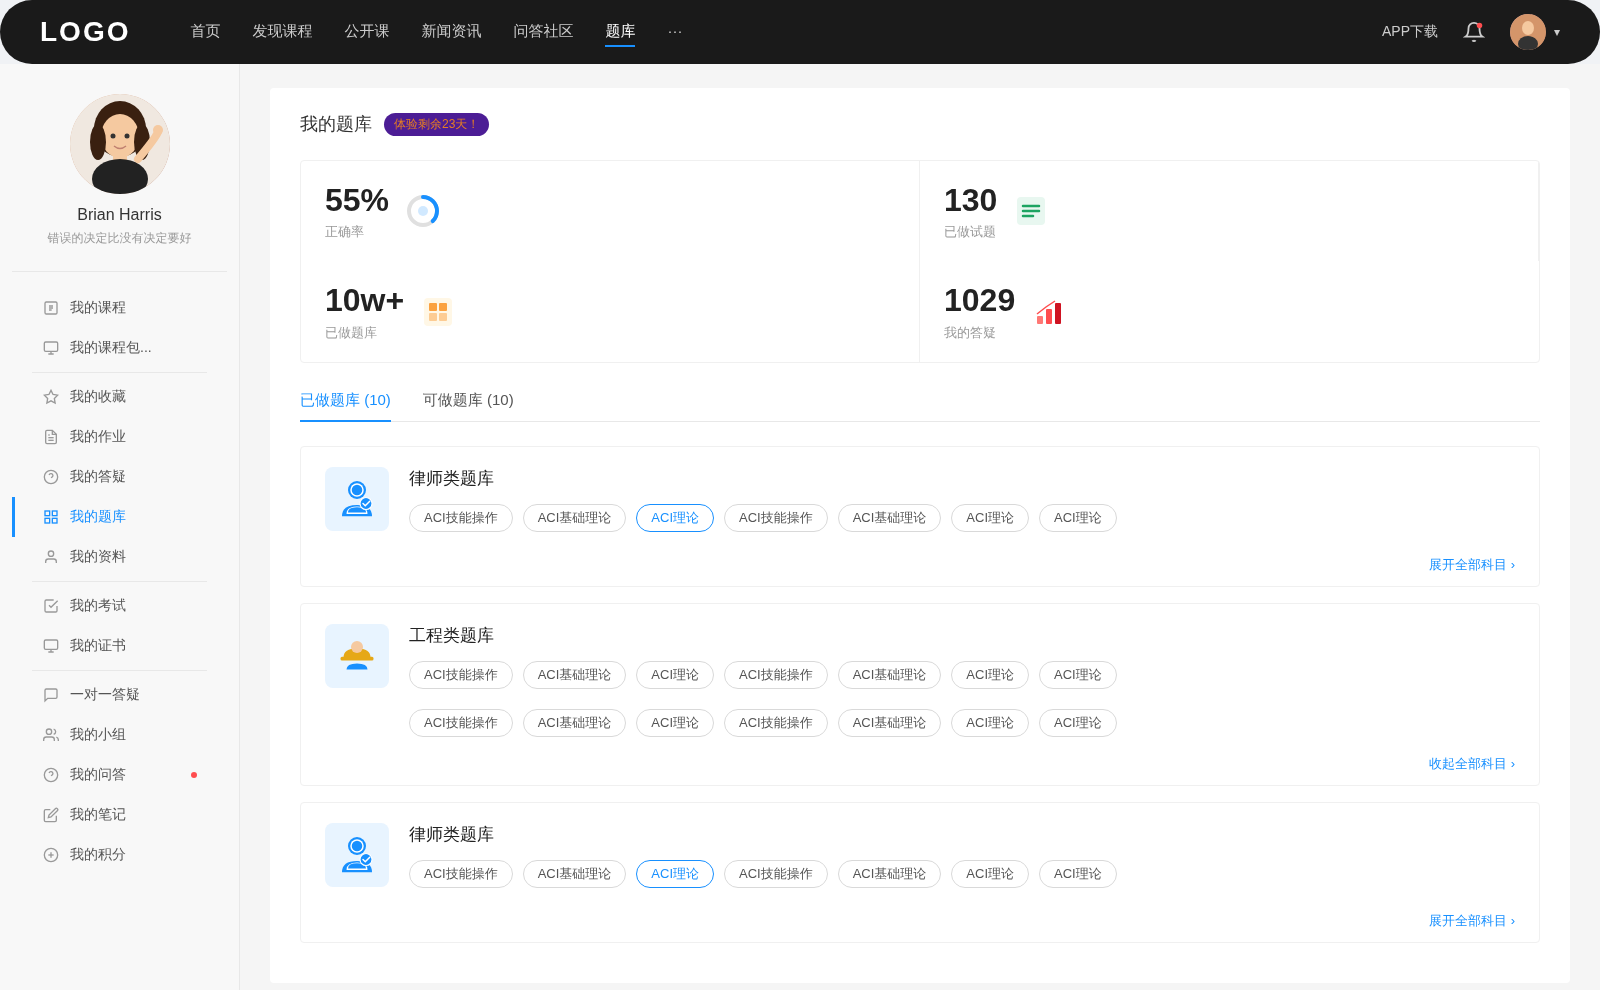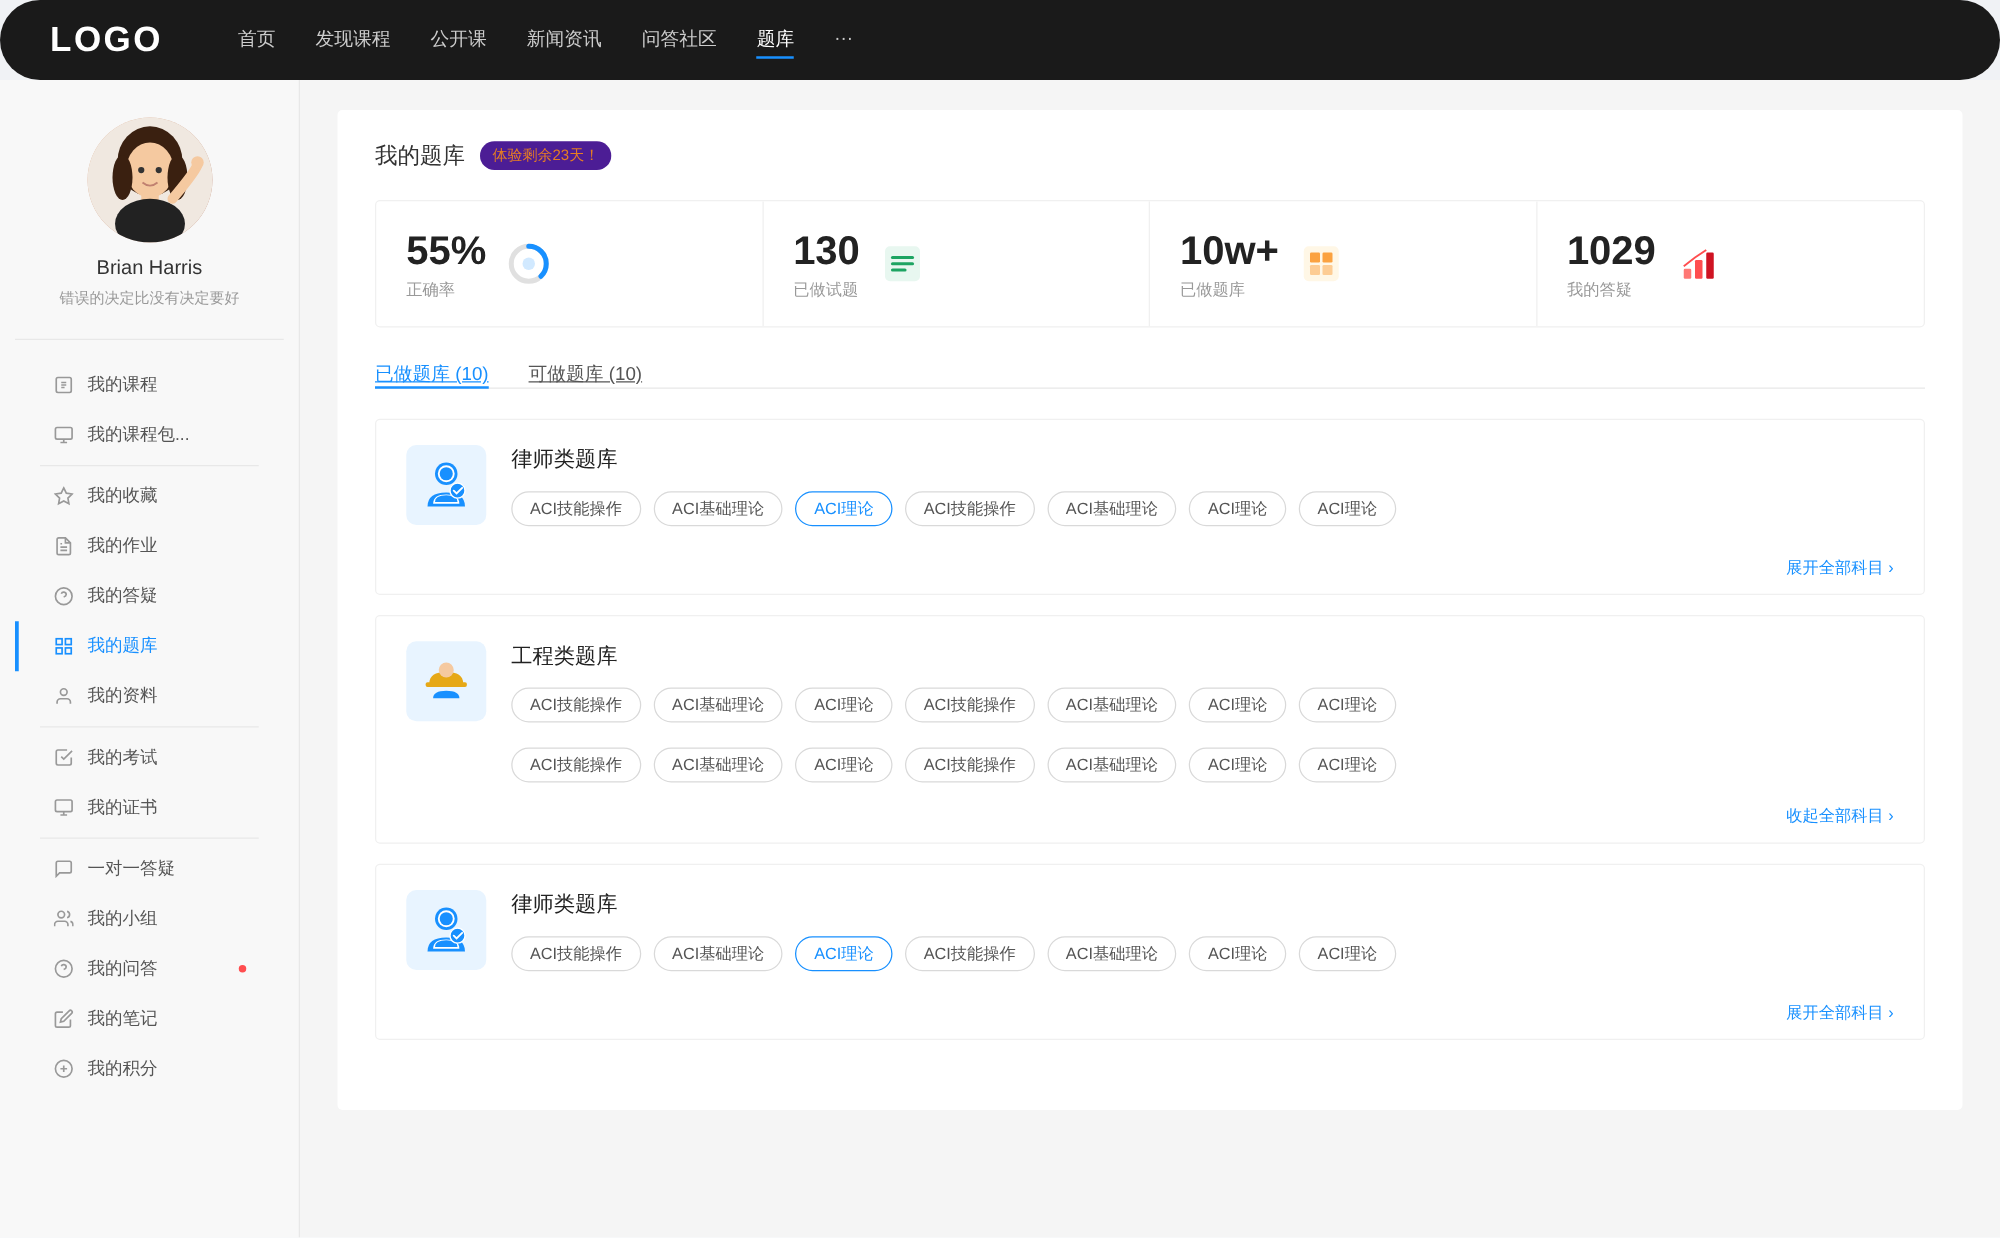--- a/index.html
+++ b/index.html
@@ -175,21 +175,21 @@
       background: #4c1d95;
       color: #e67e22;
       font-size: 12px;
       padding: 3px 10px;
       border-radius: 12px;
     }
 
     
     .stats-row {
       display: grid;
-      grid-template-columns: repeat(4, 1fr);
+      grid-template-columns: repeat(2, 1fr);
       gap: 0;
       border: 1px solid #f0f0f0;
       border-radius: 4px;
       margin-bottom: 28px;
       overflow: hidden;
     }
     .stat-card {
       padding: 20px 24px;
       border-right: 1px solid #f0f0f0;
       display: flex;
@@ -217,25 +217,24 @@
     
     .tabs-row {
       display: flex;
       gap: 32px;
       border-bottom: 1px solid #e8e8e8;
       margin-bottom: 24px;
     }
     .tab-item {
       font-size: 15px;
       color: #555;
-      padding-bottom: 0;
+      padding-bottom: 10px;
       cursor: pointer;
       border-bottom: 2px solid transparent;
       margin-bottom: -1px;
-      text-decoration: underline;
     }
     .tab-item.active {
       color: #1890ff;
       border-bottom-color: #1890ff;
     }
 
     
     .qbank-card {
       border: 1px solid #f0f0f0;
       border-radius: 4px;
@@ -314,20 +313,40 @@
 <nav class="navbar">
   <div class="navbar-logo">LOGO</div>
   <div class="navbar-nav">
     <span class="nav-item">首页</span>
     <span class="nav-item">发现课程</span>
     <span class="nav-item">公开课</span>
     <span class="nav-item">新闻资讯</span>
     <span class="nav-item">问答社区</span>
     <span class="nav-item active">题库</span>
     <span class="nav-item">···</span>
+  </div>
+  <div class="navbar-right">
+    <span class="app-download">APP下载</span>
+    <div class="bell-icon">
+      <svg width="22" height="22" viewBox="0 0 24 24" fill="none" stroke="#ccc" stroke-width="2">
+        <path d="M18 8A6 6 0 0 0 6 8c0 7-3 9-3 9h18s-3-2-3-9"></path>
+        <path d="M13.73 21a2 2 0 0 1-3.46 0"></path>
+        <circle cx="18" cy="5" r="3" fill="#ff4d4f" stroke="none"></circle>
+      </svg>
+    </div>
+    <div class="avatar-wrap">
+      <div class="avatar-img">
+        <svg viewBox="0 0 36 36" width="36" height="36">
+          <circle cx="18" cy="18" r="18" fill="#d4956a"></circle>
+          <ellipse cx="18" cy="14" rx="6" ry="7" fill="#f5c9a0"></ellipse>
+          <ellipse cx="18" cy="30" rx="10" ry="8" fill="#333"></ellipse>
+        </svg>
+      </div>
+      <span class="avatar-chevron">▾</span>
+    </div>
   </div>
 </nav>
 
 <div class="main-layout">
 
   <aside class="sidebar">
     <div class="profile-section">
       <div class="profile-avatar">
 
         <svg viewBox="0 0 100 100" width="100" height="100">

